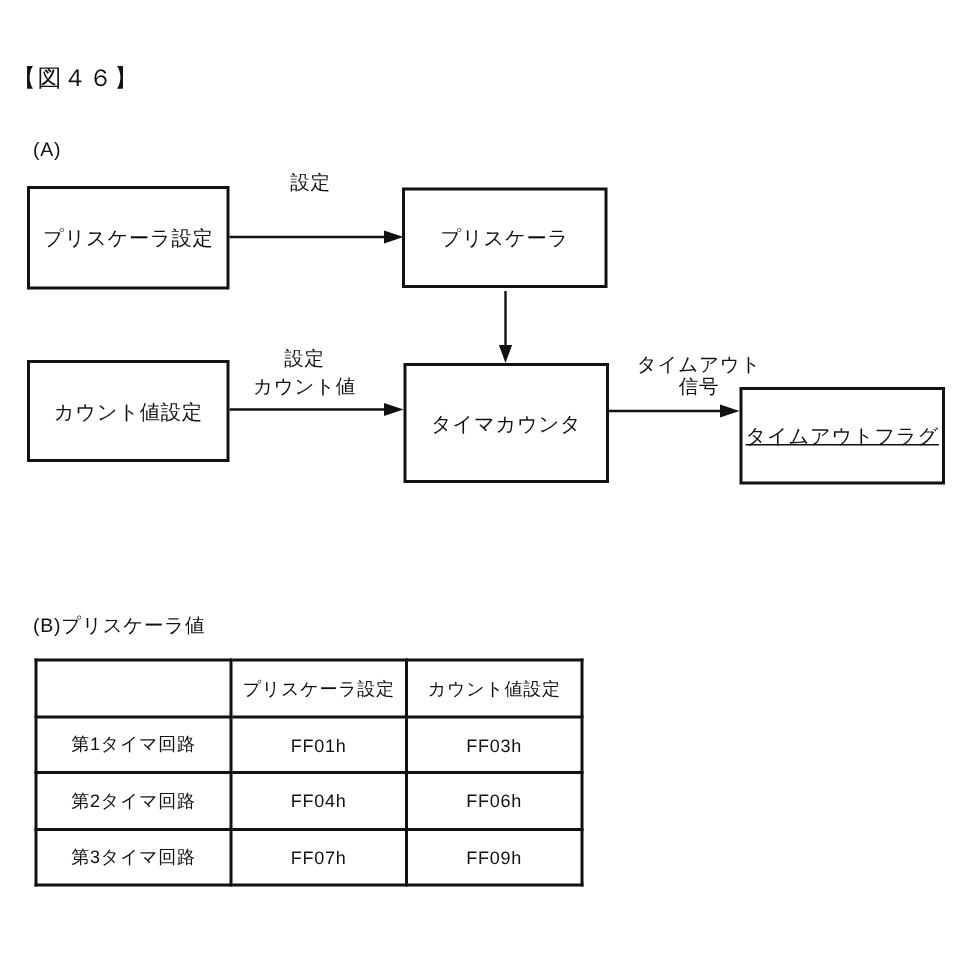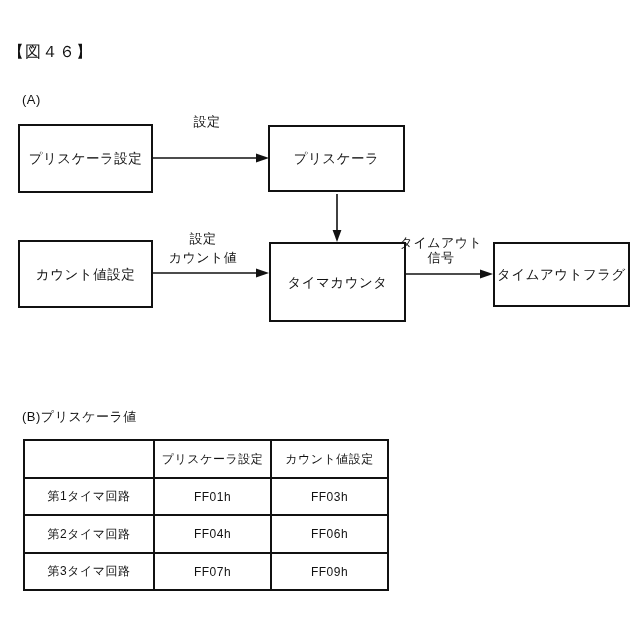--- a/index.html
+++ b/index.html
@@ -88,34 +88,34 @@
 </div>
 
 <div class="box" style="left:18px; top:240px; width:135px; height:68px;">
   <span>カウント値設定</span>
 </div>
 
 <div class="box" style="left:269px; top:242px; width:137px; height:80px;">
   <span>タイマカウンタ</span>
 </div>
 
-<div class="box" style="left:493px; top:242px; width:137px; height:65px;">
+<div class="box" style="left:493px; top:258px; width:137px; height:65px;text-decoration:underline;">
   <span>タイムアウトフラグ</span>
 </div>
 
 <div class="arrow-label" style="left:148px; top:112px; width:118px;">
   <div>設定</div>
 </div>
 
 <div class="arrow-label" style="left:146px; top:229px; width:114px;">
   <div>設定</div>
   <div>カウント値</div>
 </div>
 
-<div class="arrow-label tight" style="left:393px; top:235px; width:96px;">
+<div class="arrow-label tight" style="left:418px; top:235px; width:96px;">
   <div>タイムアウト</div>
   <div>信号</div>
 </div>
 
 <svg class="arrows" width="640" height="640" viewBox="0 0 640 640">
   <g stroke="#111111" fill="#111111" stroke-width="1.6">
     <line x1="153" y1="158" x2="257" y2="158"></line>
     <polygon points="269,158 256,153.6 256,162.4" stroke="none"></polygon>
   </g>
   <g stroke="#111111" fill="#111111" stroke-width="1.6">

